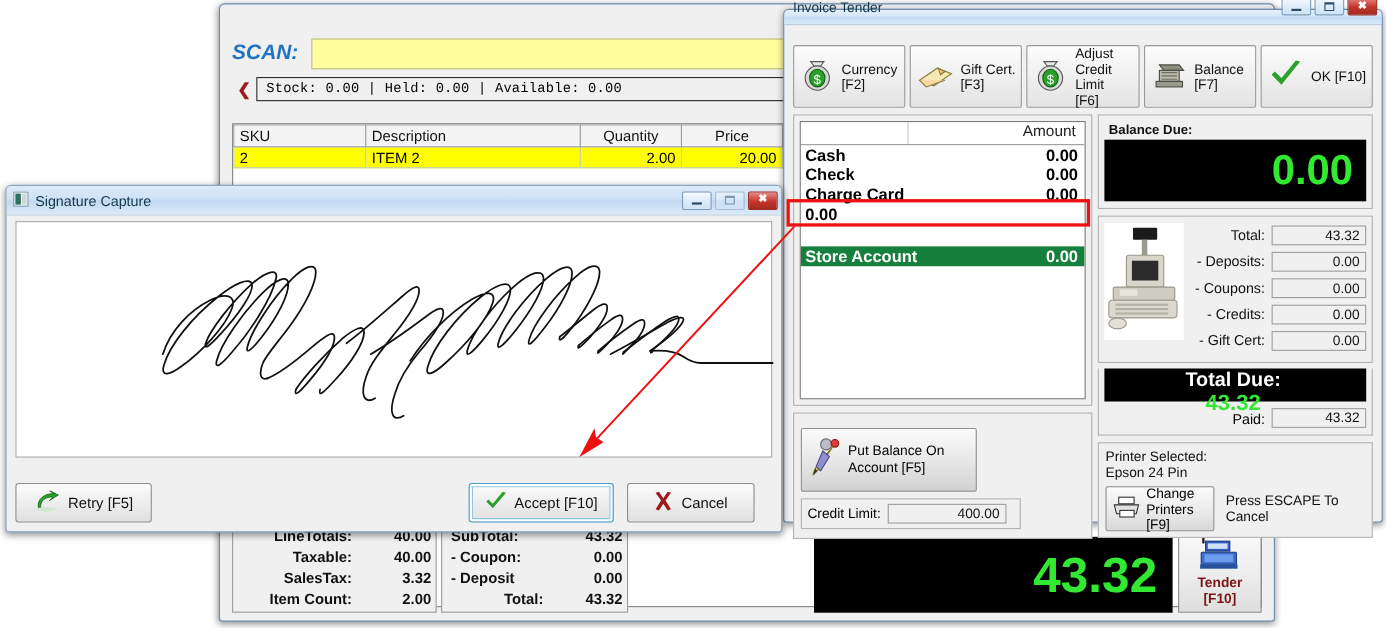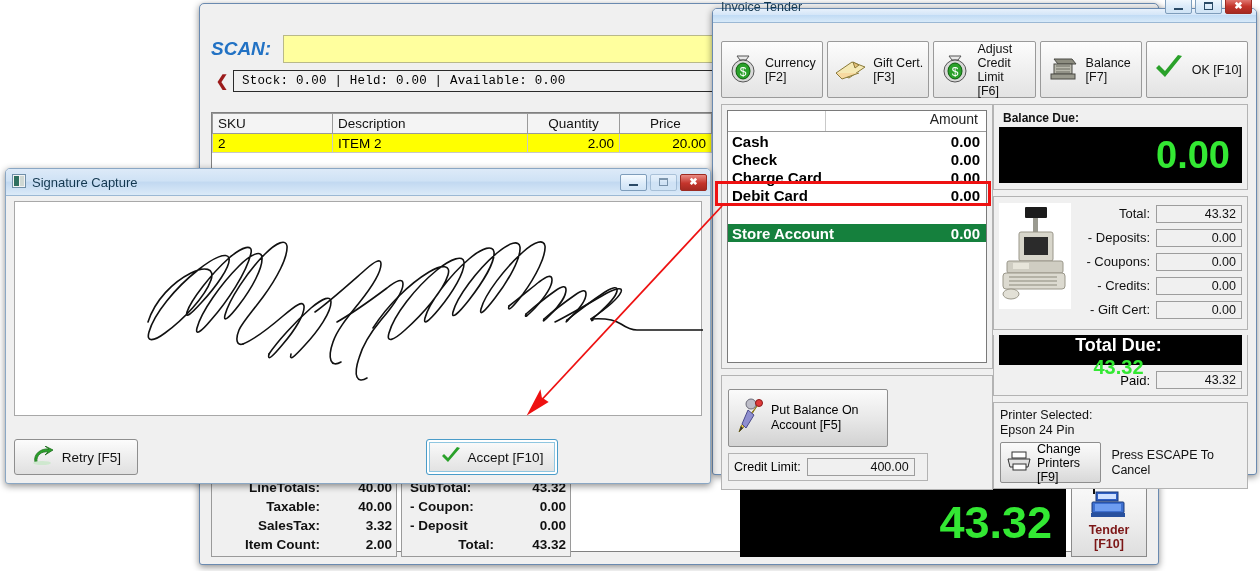--- a/index.html
+++ b/index.html
@@ -106,21 +106,21 @@
   #tender-window { left: 712px; top: 8px; width: 545px; height: 467px; }
   .tbar-row { display:flex; gap:4px; padding:5px 5px 0 5px;}
   .tbtn {
     flex:1; height:57px; border:1px solid #9a9a9a; border-radius:2px;
     background: linear-gradient(to bottom,#fdfdfd,#f0f0f0 48%,#e3e3e3);
     display:flex; align-items:center; gap:6px; padding:0 5px;
     font-size:12.5px; color:#111; line-height:14px;
   }
   .tbtn .lbl { white-space:pre-line; }
 
-  .tender-cols { display:flex; padding: 6px 5px 5px 5px; }
+  .tender-cols { display:flex; padding: 6px 5px 5px 5px; gap:5px; }
   .tcol-left { width: 272px; }
   .tcol-right { flex:1; }
   .panel { border:1px solid #b3b3b3; background:#f0f0f0; }
   .listbox { border:1px solid #7a7a7a; background:#fff; height: 253px; position:relative; overflow:hidden; }
   .lb-head { display:flex; border-bottom:1px solid #9a9a9a; height:21px; font-size:14px; }
   .lb-head .h1 { flex:1; border-right:1px solid #c9c9c9;}
   .lb-head .h2 { width: 160px; text-align:right; padding-right:8px; color:#222; }
   .lb-row { display:flex; height:18px; align-items:center; font-size:15px; font-weight:bold; color:#000; padding:0 6px 0 4px;}
   .lb-row .n { flex:1; }
   .lb-row .a { text-align:right; }
@@ -366,21 +366,20 @@
               </div>
               <div class="lb-row">
                 <span class="n">Check</span>
                 <span class="a">0.00</span>
               </div>
               <div class="lb-row">
                 <span class="n">Charge Card</span>
                 <span class="a">0.00</span>
               </div>
               <div class="lb-row">
-                <span class="n">Debit Card</span>
                 <span class="a">0.00</span>
               </div>
               <div class="lb-row hl">
                 <span class="n">Store Account</span>
                 <span class="a">0.00</span>
               </div>
             </div>
           </div>
 
           <div class="panel" style="margin-top:6px;padding:6px 6px 8px 6px;">
@@ -560,20 +559,28 @@
         <span>Retry [F5]</span>
       </div>
       <div class="sbtn" id="btn-accept">
         <span>
           <svg width="20" height="18" viewBox="0 0 20 18">
             <path d="M1 9 L7 15 L19 1 L16 0 L7 11 L3 7 Z" fill="#2aa12a"></path>
           </svg>
         </span>
         <span>Accept [F10]</span>
       </div>
+      <div class="sbtn" id="btn-cancel">
+        <span>
+          <svg width="18" height="18" viewBox="0 0 18 18">
+            <path d="M2 1 L5 0 L9 6 L13 0 L16 1 L11 8 L16 16 L13 17 L9 11 L5 17 L2 16 L7 8 Z" fill="#9d1a1a"></path>
+          </svg>
+        </span>
+        <span>Cancel</span>
+      </div>
     </div>
   </div>
 
   <div class="redrect" style="left:715px; top:181px; width:276px; height:25px;"></div>
 
   <svg class="overlay">
     <g stroke="#ee1111" stroke-width="1.8" fill="#ee1111">
       <line x1="722" y1="206" x2="535" y2="407"></line>
       <polygon points="529,413 547,402 541,398 540,392"></polygon>
     </g>

